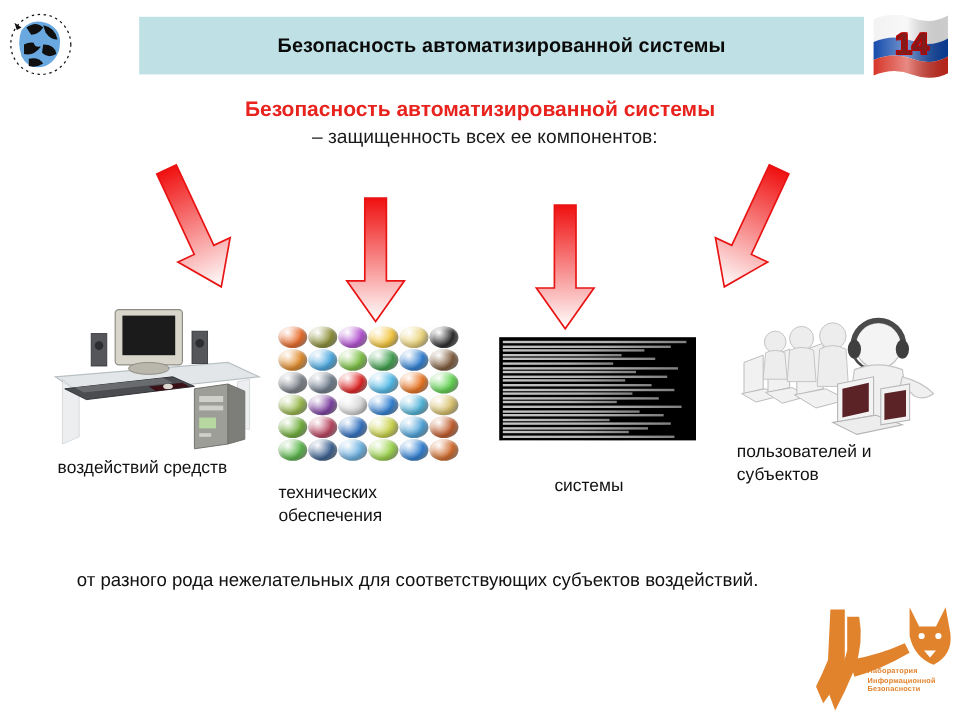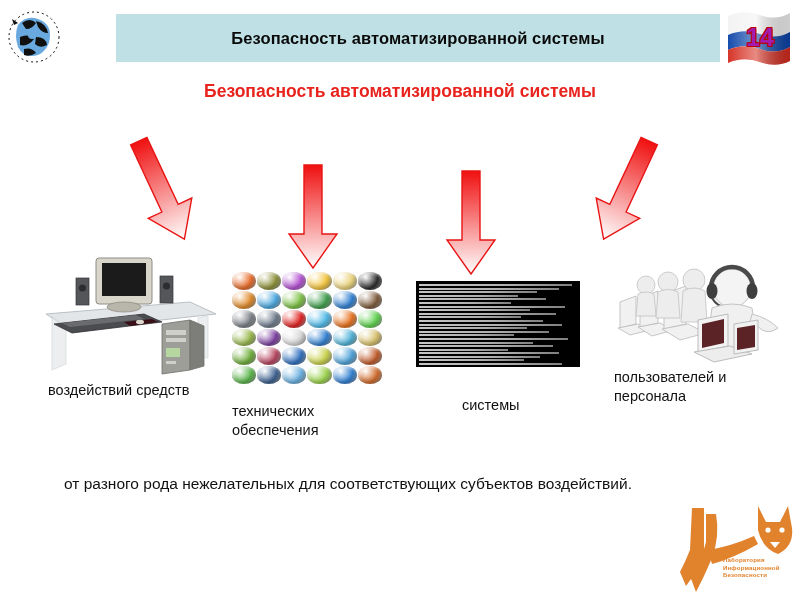--- a/index.html
+++ b/index.html
@@ -52,21 +52,21 @@
     left: 724px; top: 6px;
     width: 70px; height: 62px;
   }
   #flag-number {
     position: absolute;
     left: 724px; top: 6px;
     width: 70px; height: 62px;
     display: flex; align-items: center; justify-content: center;
     font-size: 25px;
     font-weight: bold;
-    color: #a21caf;
+    color: #7f1d1d;
     text-shadow: -1px -1px 0 #b00, 1px -1px 0 #b00, -1px 1px 0 #b00, 1px 1px 0 #b00;
     padding-left: 2px;
     box-sizing: border-box;
   }
 
   
   #title-block {
     position: absolute;
     left: 0; top: 80px;
     width: 800px;
@@ -198,20 +198,21 @@
     <path d="M4 10 Q20 3 36 9 Q52 15 66 7 L66 26 Q52 34 36 28 Q20 22 4 29 Z" fill="#f2f2f2"></path>
     <path d="M4 29 Q20 22 36 28 Q52 34 66 26 L66 41 Q52 49 36 43 Q20 37 4 44 Z" fill="#0a43a8"></path>
     <path d="M4 44 Q20 37 36 43 Q52 49 66 41 L66 55 Q52 62 36 56 Q20 50 4 57 Z" fill="#d52b1e"></path>
     <path d="M4 10 Q20 3 36 9 Q52 15 66 7 L66 55 Q52 62 36 56 Q20 50 4 57 Z" fill="url(#shine)"></path>
   </svg>
   <div id="flag-number">14</div>
 </div>
 
 <div id="title-block">
   <div id="main-title">Безопасность автоматизированной системы</div>
+  <div id="subtitle">– защищенность всех ее компонентов:</div>
 </div>
 
 <svg class="arrow" style="left:122px; top:132px; width:80px; height:118px;" viewBox="0 0 80 118">
   <defs>
     <linearGradient id="ag1" x1="0" y1="0" x2="0" y2="1">
       <stop offset="0%" stop-color="#f01010"></stop>
       <stop offset="100%" stop-color="#ffffff"></stop>
     </linearGradient>
   </defs>
   <g transform="rotate(-25 40 59)">
@@ -383,21 +384,21 @@
   <path d="M92 62 L122 56 L122 88 L92 94 Z" fill="#f3f3f3" stroke="#b5b5b5" stroke-width=".9"></path>
   <path d="M96 66 L118 61 L118 85 L96 90 Z" fill="#5c2326"></path>
   <path d="M88 94 L124 88 L146 96 L108 104 Z" fill="#ededed" stroke="#b5b5b5" stroke-width=".9"></path>
   <path d="M128 66 L152 62 L152 92 L128 96 Z" fill="#f1f1f1" stroke="#b5b5b5" stroke-width=".9"></path>
   <path d="M131 70 L149 67 L149 89 L131 92 Z" fill="#5c2326"></path>
 </svg>
 
 <div class="caption" id="cap-hardware">воздействий средств</div>
 <div class="caption" id="cap-software">технических обеспечения</div>
 <div class="caption" id="cap-data">системы</div>
-<div class="caption" id="cap-users">пользователей и персонала</div>
+<div class="caption" id="cap-users">пользователей и субъектов</div>
 
 <div id="footer-paragraph">от разного рода нежелательных для соответствующих субъектов воздействий.</div>
 
 <svg id="fox-logo" viewBox="0 0 138 98">
   <g fill="#e1822c">
     <path d="M30 6 L42 6 L42 52 Q42 62 34 70 L24 84 L18 70 Q24 58 28 48 Z"></path>
     <path d="M44 12 L54 12 Q58 34 50 56 L42 74 L34 90 L28 74 Q40 58 44 40 Z"></path>
     <path d="M46 48 Q70 44 92 34 L96 42 Q72 56 50 62 Z"></path>
     <path d="M96 4 L104 20 L118 20 L126 4 L130 26 Q132 44 116 52 Q100 46 96 28 Z"></path>
   </g>

